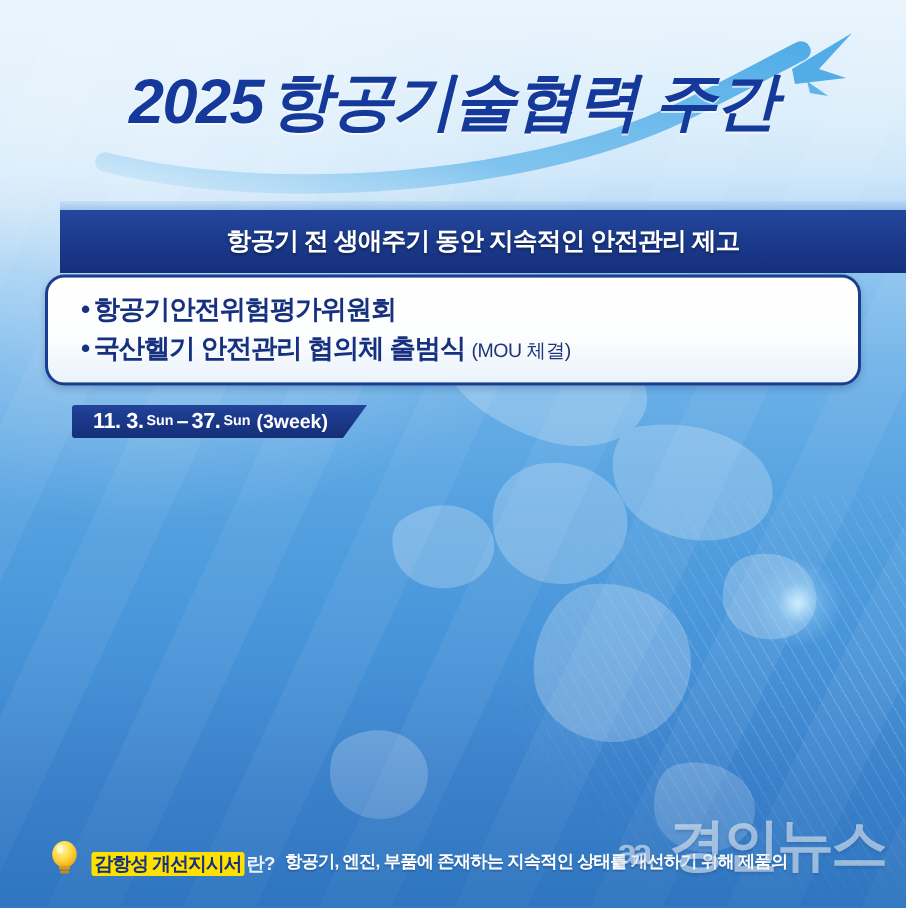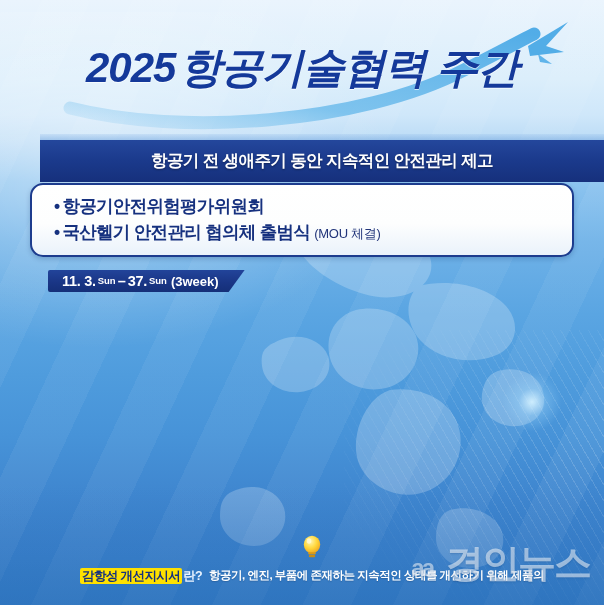--- a/index.html
+++ b/index.html
@@ -113,21 +113,21 @@
   .line{
     color:#16317f;font-size:17.5px;font-weight:bold;letter-spacing:-.7px;
     line-height:26px;white-space:nowrap;
   }
   .line .bullet{margin-right:3px;}
   .line .sub{font-size:13px;font-weight:normal;letter-spacing:-.3px;color:#22357a;}
 
   
   .footnote{
     position:absolute;left:32px;right:12px;bottom:20px;
-    display:flex;align-items:center;gap:7px;flex-direction:column;
+    display:flex;align-items:flex-end;gap:7px;
   }
   .bulb{flex:0 0 auto;margin-top:1px;}
   .fn-body{display:flex;align-items:flex-start;gap:7px;flex-wrap:nowrap;}
   .fn-term{
     display:inline-block;white-space:nowrap;margin-top:1px;
     font-size:12.5px;font-weight:bold;letter-spacing:-.6px;
   }
   .fn-term .hl{
     background:#ffe100;color:#16317f;padding:1px 2px;border-radius:2px;
   }

